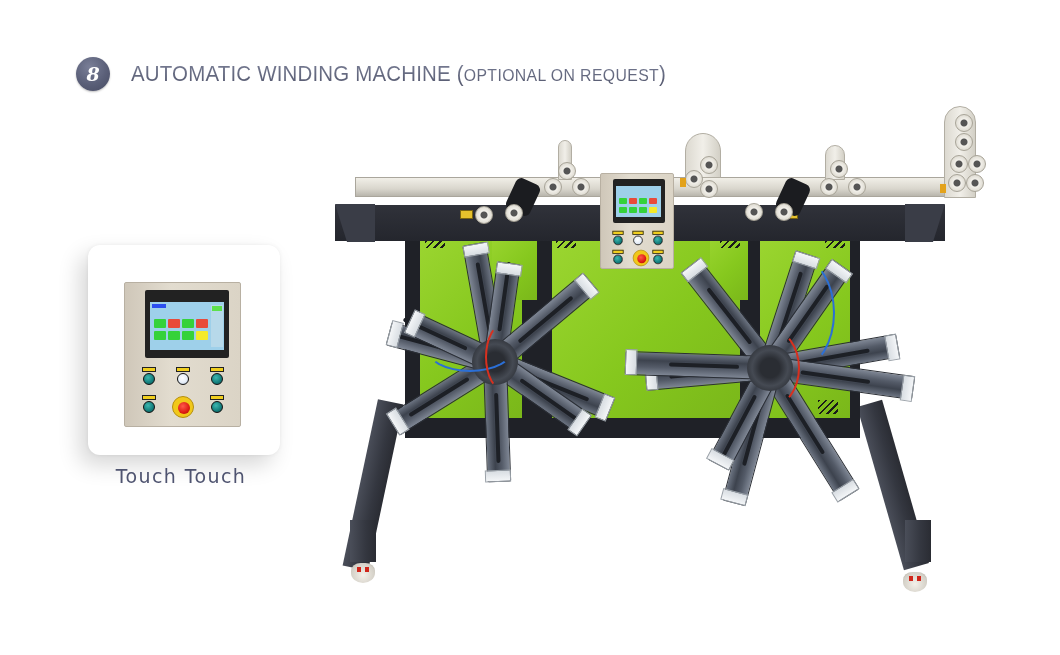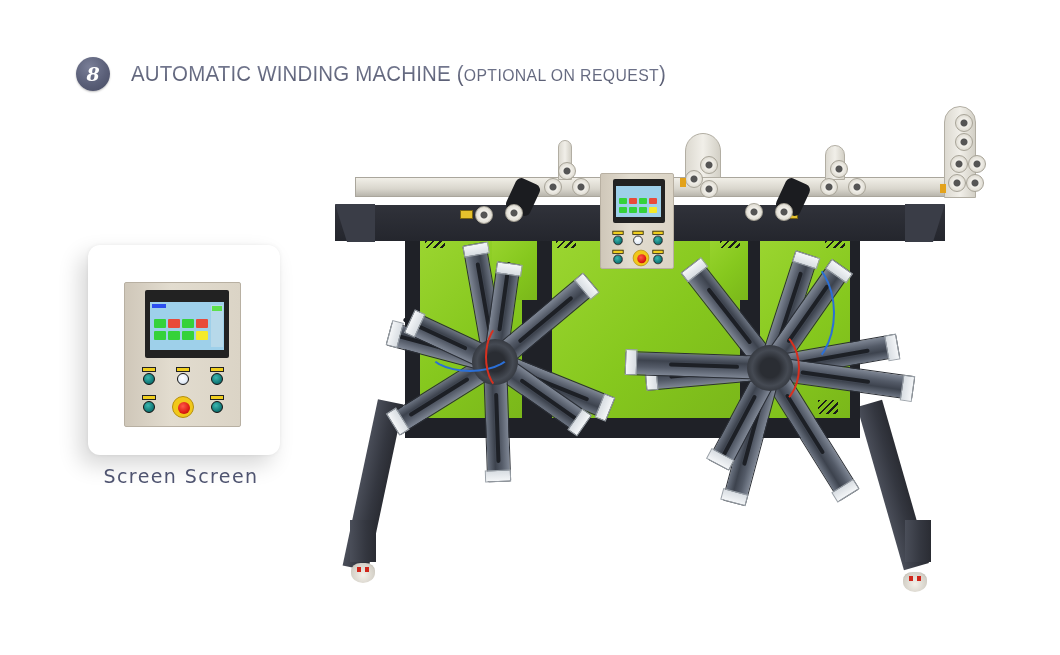--- a/index.html
+++ b/index.html
@@ -165,21 +165,21 @@
       <div class="lab"></div>
       <div class="knob"></div>
     </div>
   <div class="estop" style="left:47px;top:113px;"></div>
   <div class="btn-hole" style="left:85px;top:112px;">
       <div class="lab"></div>
       <div class="knob"></div>
     </div>
 </div>
 
-<div class="ts-caption">Screen Screen</div>
+<div class="ts-caption">Touch Touch</div>
 
 <div class="machine">
 
   <div class="leg" style="left:30px;top:300px;width:26px;height:170px;transform:rotate(12deg);"></div>
   <div class="leg" style="left:20px;top:420px;width:26px;height:42px;"></div>
   <div class="leg" style="left:550px;top:300px;width:26px;height:170px;transform:rotate(-16deg);"></div>
   <div class="leg" style="left:575px;top:420px;width:26px;height:42px;"></div>
   <div class="foot" style="left:21px;top:463px;"></div>
   <div class="foot" style="left:573px;top:472px;"></div>
 

